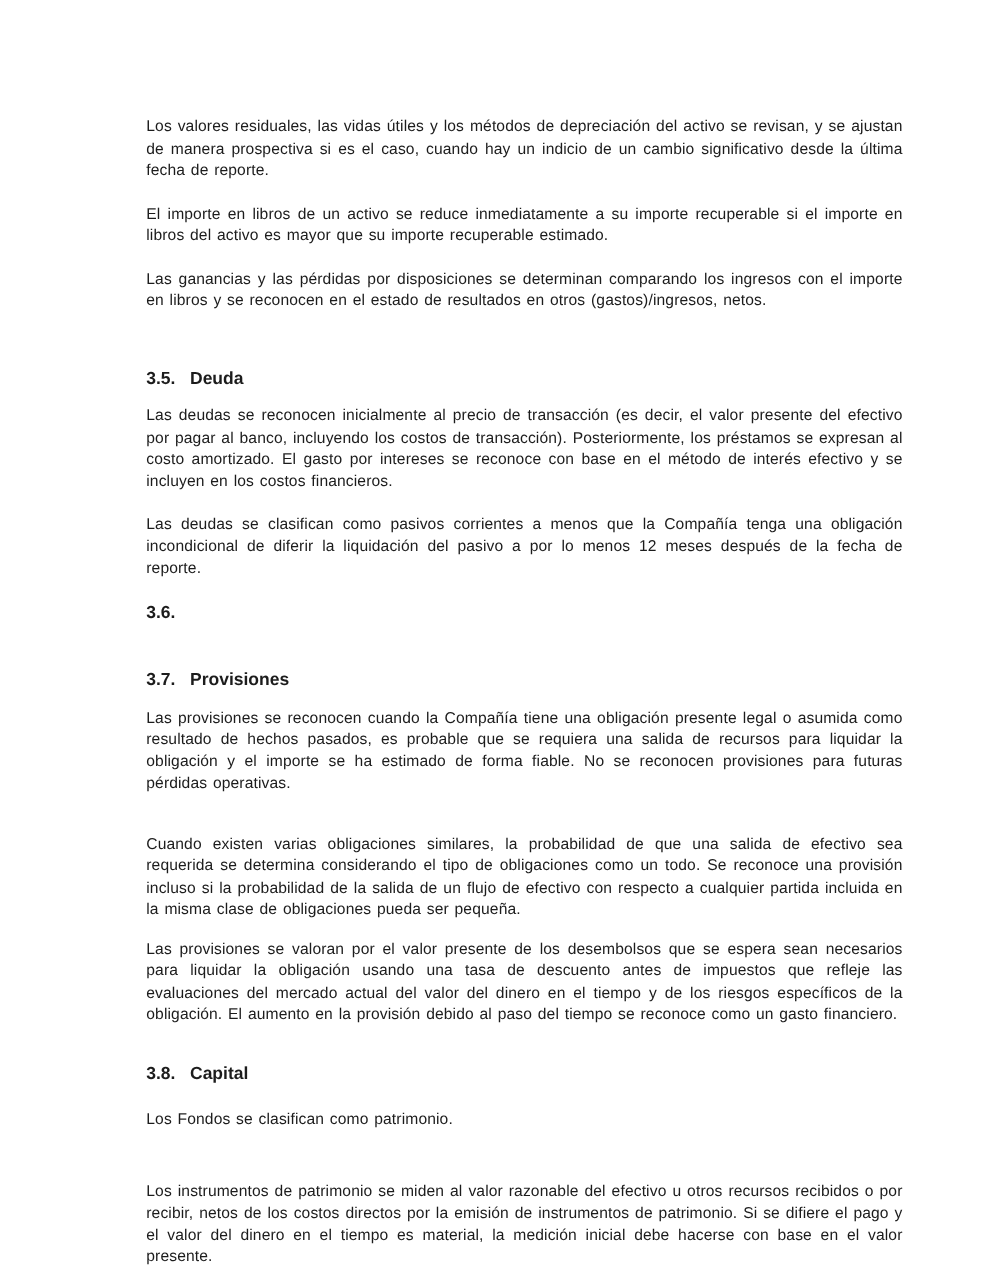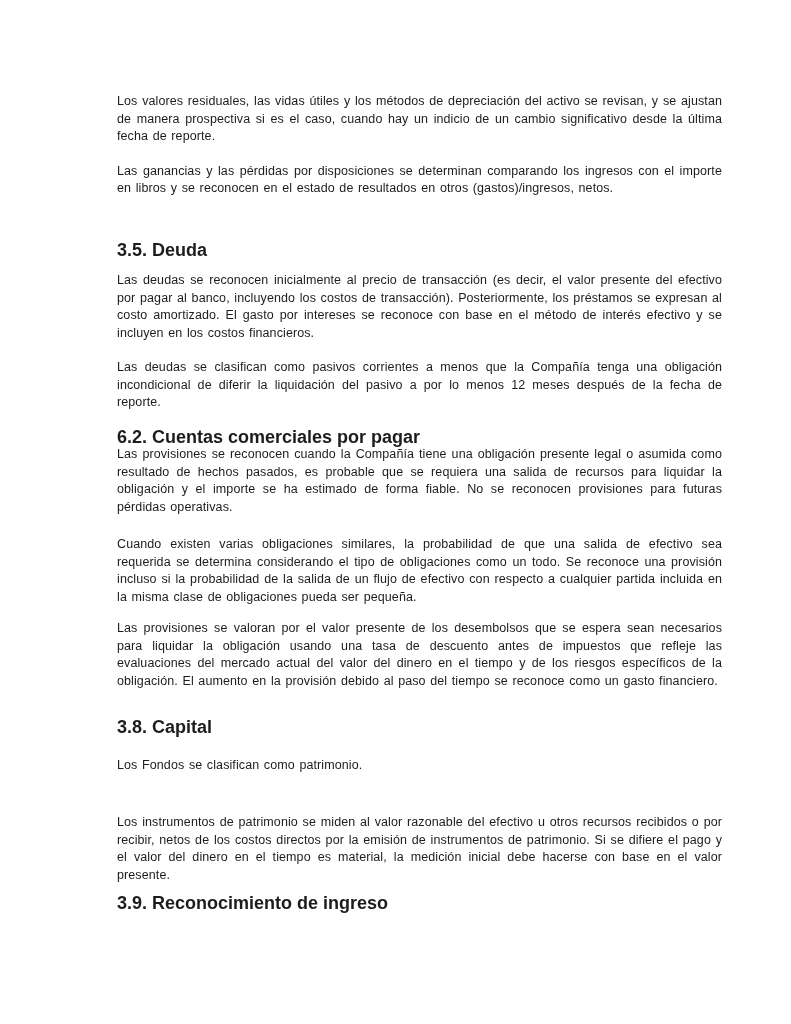--- a/index.html
+++ b/index.html
@@ -24,61 +24,65 @@
   .para {
     margin: 0;
     font-size: 12.5px;
     line-height: 17.5px;
     text-align: justify;
     letter-spacing: 0.1px;
     word-spacing: 1px;
   }
   .heading {
     margin: 0;
-    font-size: 18px;
+    font-size: 14px;
     line-height: 17.5px;
     font-weight: bold;
     display: flex;
   }
   .heading .num {
     display: inline-block;
     width: 35px;
     flex: 0 0 35px;
   }
   .mt17 { margin-top: 17px; }
 </style>
 </head>
 <body>
 
 <div class="page">
 
   <p class="para">Los valores residuales, las vidas útiles y los métodos de depreciación del activo se revisan, y se ajustan de manera prospectiva si es el caso, cuando hay un indicio de un cambio significativo desde la última fecha de reporte.</p>
 
+  <p class="para mt17">El importe en libros de un activo se reduce inmediatamente a su importe recuperable si el importe en libros del activo es mayor que su importe recuperable estimado.</p>
 
   <p class="para mt17">Las ganancias y las pérdidas por disposiciones se determinan comparando los ingresos con el importe en libros y se reconocen en el estado de resultados en otros (gastos)/ingresos, netos.</p>
 
   <h3 class="heading" style="margin-top:44px">
     <span class="num">3.5.</span>
     <span>Deuda</span>
   </h3>
 
   <p class="para" style="margin-top:13px">Las deudas se reconocen inicialmente al precio de transacción (es decir, el valor presente del efectivo por pagar al banco, incluyendo los costos de transacción). Posteriormente, los préstamos se expresan al costo amortizado. El gasto por intereses se reconoce con base en el método de interés efectivo y se incluyen en los costos financieros.</p>
 
   <p class="para mt17">Las deudas se clasifican como pasivos corrientes a menos que la Compañía tenga una obligación incondicional de diferir la liquidación del pasivo a por lo menos 12 meses después de la fecha de reporte.</p>
 
   <h3 class="heading" style="margin-top:17px">
-    <span class="num">6.2.</span>
-    <span>Cuentas comerciales por pagar</span>
+    <span class="num">3.6.</span>
   </h3>
 
 
+  <h3 class="heading" style="margin-top:37px">
+    <span class="num">3.7.</span>
+    <span>Provisiones</span>
+  </h3>
 
-  <p class="para" style="">Las provisiones se reconocen cuando la Compañía tiene una obligación presente legal o asumida como resultado de hechos pasados, es probable que se requiera una salida de recursos para liquidar la obligación y el importe se ha estimado de forma fiable. No se reconocen provisiones para futuras pérdidas operativas.</p>
+  <p class="para" style="margin-top:13px">Las provisiones se reconocen cuando la Compañía tiene una obligación presente legal o asumida como resultado de hechos pasados, es probable que se requiera una salida de recursos para liquidar la obligación y el importe se ha estimado de forma fiable. No se reconocen provisiones para futuras pérdidas operativas.</p>
 
-  <p class="para" style="margin-top:20px">Cuando existen varias obligaciones similares, la probabilidad de que una salida de efectivo sea requerida se determina considerando el tipo de obligaciones como un todo. Se reconoce una provisión incluso si la probabilidad de la salida de un flujo de efectivo con respecto a cualquier partida incluida en la misma clase de obligaciones pueda ser pequeña.</p>
+  <p class="para" style="margin-top:31px">Cuando existen varias obligaciones similares, la probabilidad de que una salida de efectivo sea requerida se determina considerando el tipo de obligaciones como un todo. Se reconoce una provisión incluso si la probabilidad de la salida de un flujo de efectivo con respecto a cualquier partida incluida en la misma clase de obligaciones pueda ser pequeña.</p>
 
   <p class="para" style="margin-top:14px">Las provisiones se valoran por el valor presente de los desembolsos que se espera sean necesarios para liquidar la obligación usando una tasa de descuento antes de impuestos que refleje las evaluaciones del mercado actual del valor del dinero en el tiempo y de los riesgos específicos de la obligación. El aumento en la provisión debido al paso del tiempo se reconoce como un gasto financiero.</p>
 
   <h3 class="heading" style="margin-top:29px">
     <span class="num">3.8.</span>
     <span>Capital</span>
   </h3>
 
   <p class="para" style="margin-top:20px">Los Fondos se clasifican como patrimonio.</p>
 

